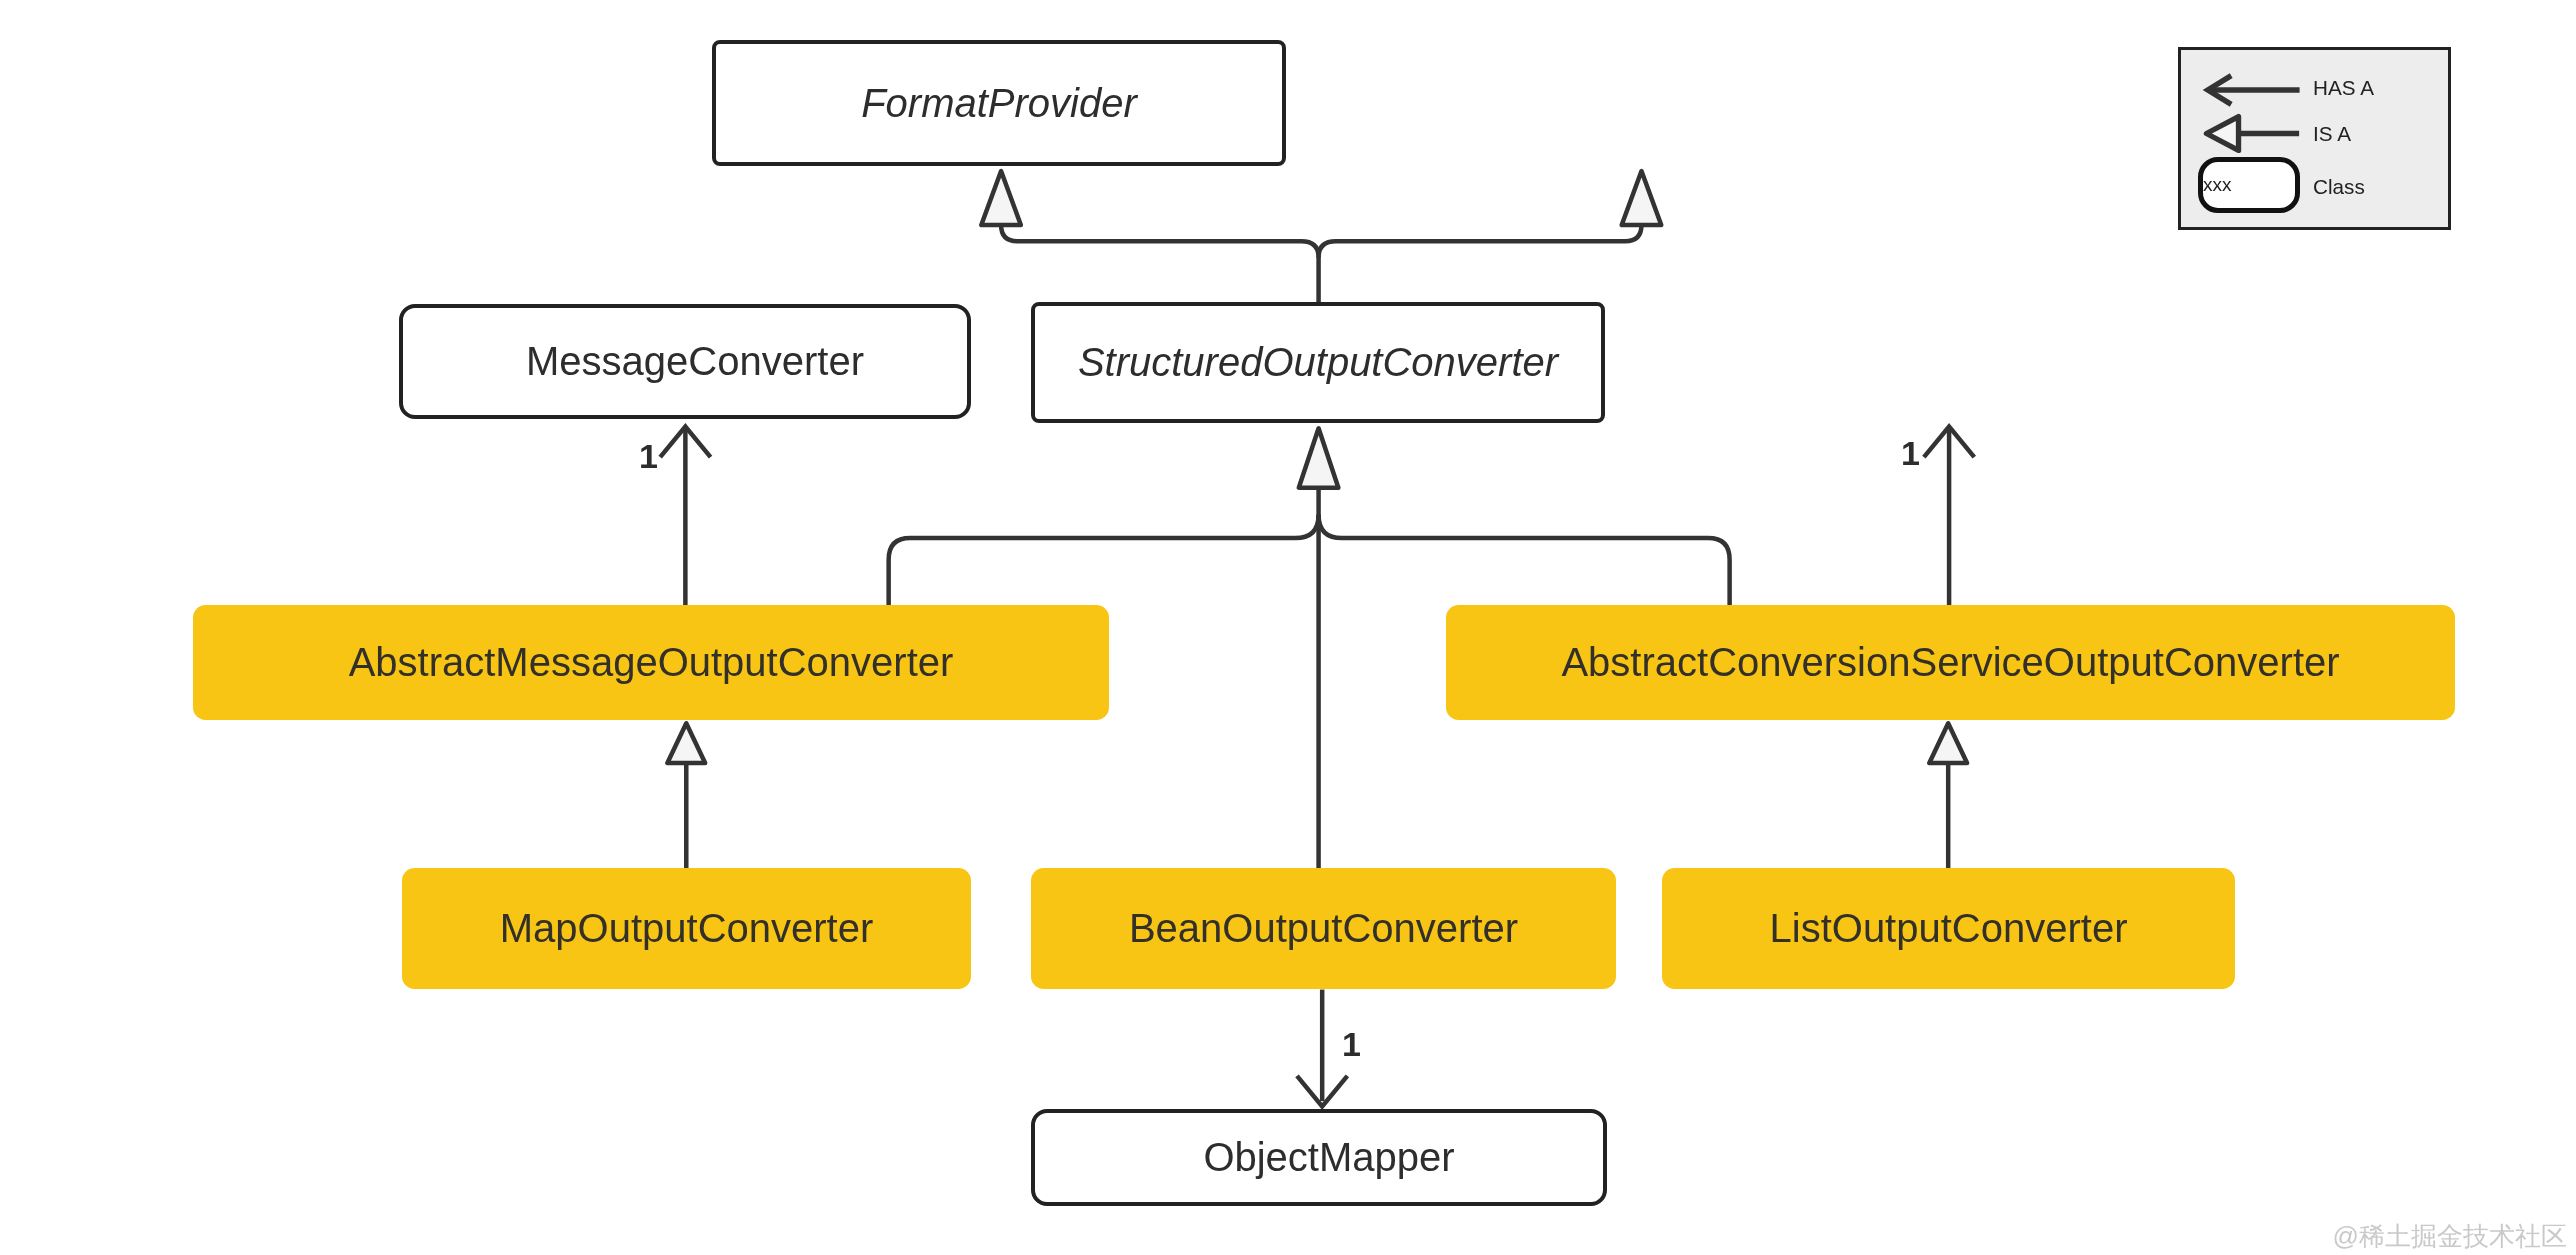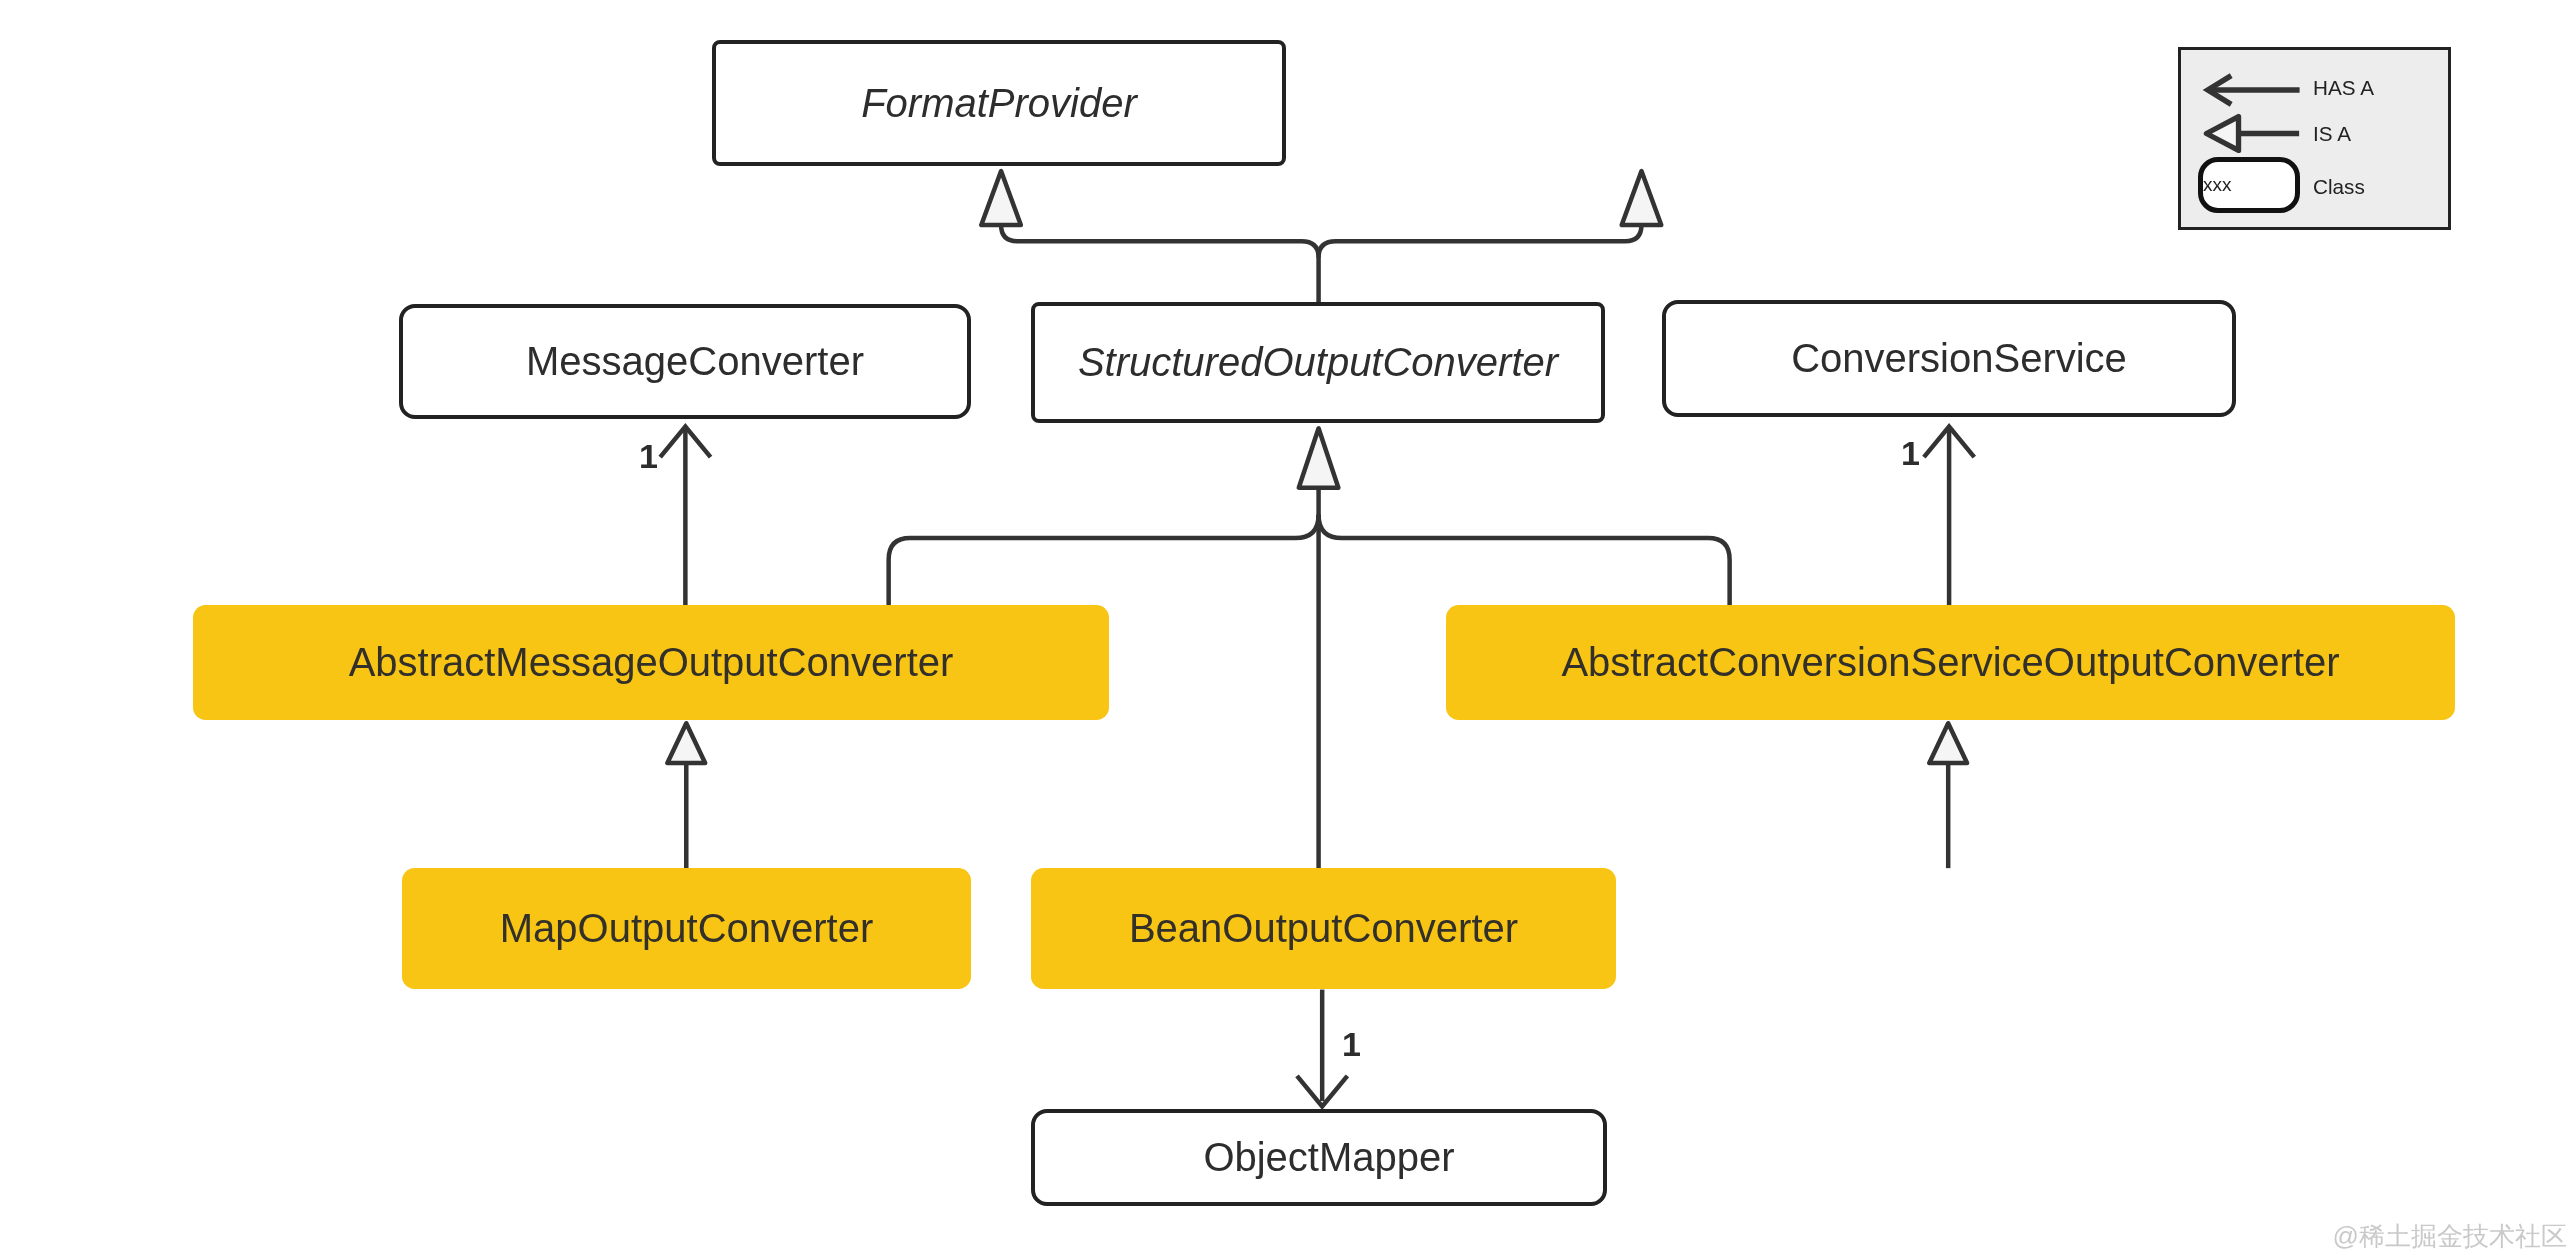--- a/index.html
+++ b/index.html
@@ -89,27 +89,27 @@
     <g>
       <line class="ln" x1="1470" y1="1100" x2="1470" y2="1224"></line>
       <polyline class="ln" points="1442,1196 1470,1230 1498,1196"></polyline>
     </g>
   </svg>
 
   <div class="class-box iface" style="left:712px;top:40px;width:574px;height:126px">FormatProvider</div>
 
   <div class="class-box plain" style="left:399px;top:304px;width:572px;height:115px">MessageConverter</div>
   <div class="class-box iface" style="left:1031px;top:302px;width:574px;height:121px">StructuredOutputConverter</div>
-  <div class="class-box plain" style="left:1662px;top:300px;width:574px;height:117px">ConversionService</div>
 
   <div class="class-box impl" style="left:193px;top:605px;width:916px;height:115px">AbstractMessageOutputConverter</div>
   <div class="class-box impl" style="left:1446px;top:605px;width:1009px;height:115px">AbstractConversionServiceOutputConverter</div>
 
   <div class="class-box impl" style="left:402px;top:868px;width:569px;height:121px">MapOutputConverter</div>
   <div class="class-box impl" style="left:1031px;top:868px;width:585px;height:121px">BeanOutputConverter</div>
+  <div class="class-box impl" style="left:1662px;top:868px;width:573px;height:121px">ListOutputConverter</div>
 
   <div class="class-box plain" style="left:1031px;top:1109px;width:576px;height:97px">ObjectMapper</div>
 
   <div class="mult right-align" style="left:613px;top:437px">1</div>
   <div class="mult right-align" style="left:1875px;top:434px">1</div>
   <div class="mult" style="left:1342px;top:1025px">1</div>
 
   <div class="legend">
     <svg style="left:16px;top:20px" width="108" height="40" viewBox="0 0 120 44">
       <polyline class="ln" points="38,6 12,22 38,38" style="stroke-width:6"></polyline>

